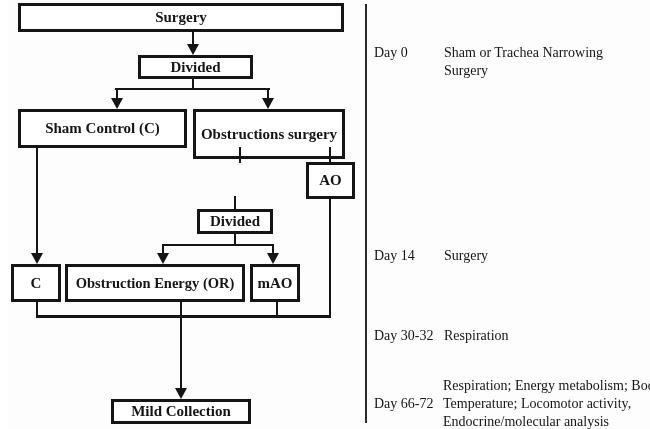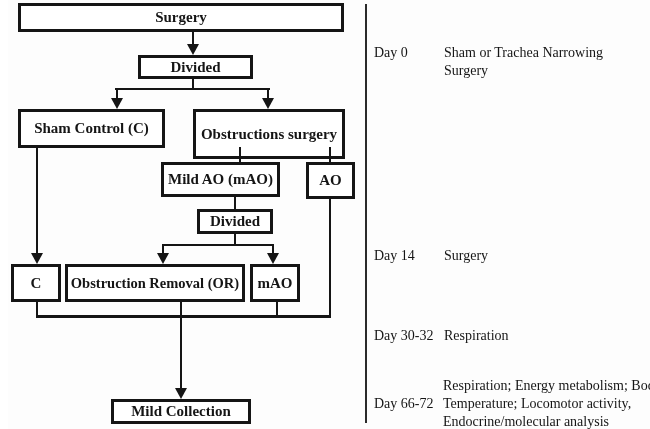--- a/index.html
+++ b/index.html
@@ -43,27 +43,26 @@
     white-space:nowrap;
   }
 </style>
 </head>
 <body>
 
 <div class="canvas">
 
   <div class="box" style="left:10px;top:3px;width:326px;height:29px">Surgery</div>
   <div class="box" style="left:130px;top:55px;width:115px;height:24px">Divided</div>
-  <div class="box" style="left:10px;top:109px;width:147px;height:39px">Sham Control (C)</div>
+  <div class="box" style="left:10px;top:109px;width:169px;height:39px">Sham Control (C)</div>
   <div class="box" style="left:185px;top:109px;width:152px;height:50px">Obstructions surgery</div>
-  <div class="box" style="left:153px;top:162px;width:119px;height:35px">Mild AO (mAO)</div>
   <div class="box" style="left:298px;top:162px;width:49px;height:37px">AO</div>
   <div class="box" style="left:189px;top:209px;width:76px;height:25px">Divided</div>
   <div class="box" style="left:3px;top:264px;width:50px;height:38px">C</div>
-  <div class="box" style="left:57px;top:264px;width:180px;height:38px;font-size:14.5px">Obstruction Removal (OR)</div>
+  <div class="box" style="left:57px;top:264px;width:180px;height:38px;font-size:14.5px">Obstruction Energy (OR)</div>
   <div class="box" style="left:242px;top:264px;width:50px;height:38px">mAO</div>
   <div class="box" style="left:103px;top:399px;width:140px;height:25px">Mild Collection</div>
 
   <div class="vline" style="left:184px;top:31px;height:14px"></div>
   <div class="arrow" style="left:179px;top:44px"></div>
 
   <div class="vline" style="left:184px;top:78px;height:12px"></div>
   <div class="hline" style="left:107px;top:88px;width:155px"></div>
   <div class="vline" style="left:108px;top:88px;height:12px"></div>
   <div class="arrow" style="left:103px;top:98px"></div>

